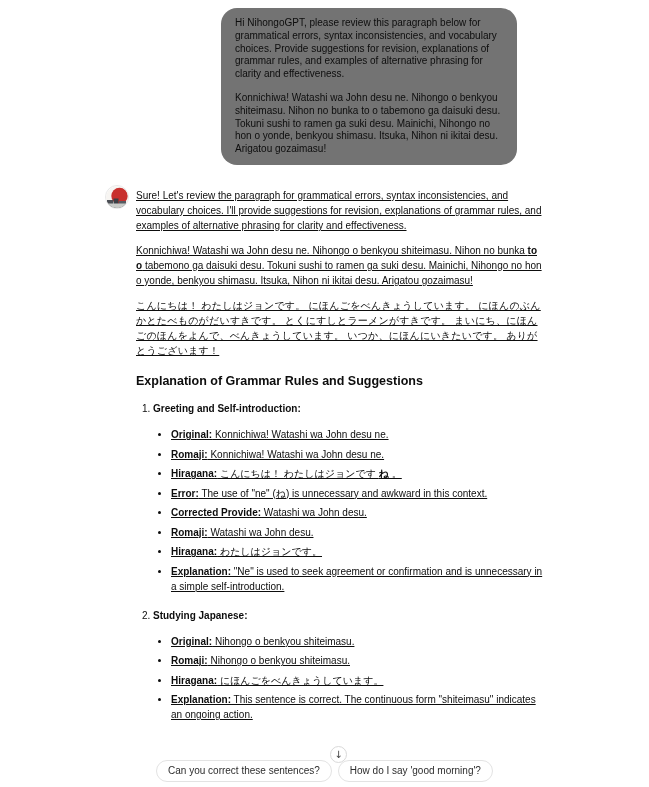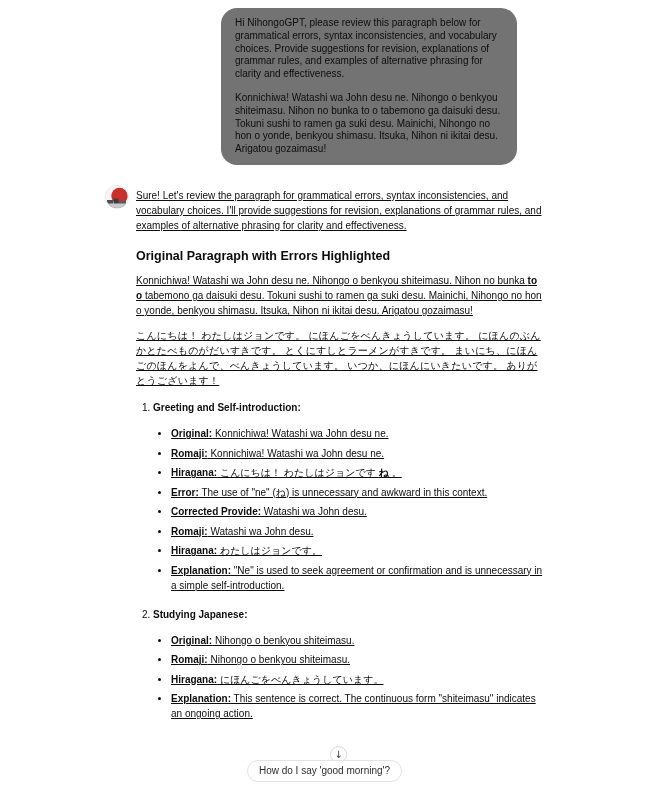--- a/index.html
+++ b/index.html
@@ -102,25 +102,25 @@
             <rect x="7.5" y="12.5" width="5" height="10" fill="#3c4046"></rect>
             <rect x="13" y="15" width="7" height="8" fill="#575b61"></rect>
             <rect x="2" y="17.5" width="20" height="6.5" fill="#caccc9"></rect>
           </g>
         </svg>
       </div>
 
       <div class="md">
         <p>Sure! Let's review the paragraph for grammatical errors, syntax inconsistencies, and vocabulary choices. I'll provide suggestions for revision, explanations of grammar rules, and examples of alternative phrasing for clarity and effectiveness.</p>
 
-        <h3>Original Paragraph with Errors Highlighted</h3>
         <p id="original-paragraph"><span>Konnichiwa! Watashi wa John desu ne. Nihongo o benkyou shiteimasu. Nihon no bunka </span><strong>to o</strong><span> tabemono ga daisuki desu. Tokuni sushi to ramen ga suki desu. Mainichi, Nihongo no hon o yonde, benkyou shimasu. Itsuka, Nihon ni ikitai desu. Arigatou gozaimasu!</span></p>
 
         <p class="jp">こんにちは！ わたしはジョンです。 にほんごをべんきょうしています。 にほんのぶんかとたべものがだいすきです。 とくにすしとラーメンがすきです。 まいにち、にほんごのほんをよんで、べんきょうしています。 いつか、にほんにいきたいです。 ありがとうございます！</p>
 
+        <h3>Explanation of Grammar Rules and Suggestions</h3>
         <ol id="explanation-list">
             <li><strong>Greeting and Self-introduction:</strong><ul>
                 <li><strong>Original:</strong><span> Konnichiwa! Watashi wa John desu ne.</span></li>
                 <li><strong>Romaji:</strong><span> Konnichiwa! Watashi wa John desu ne.</span></li>
                 <li><strong>Hiragana:</strong><span> こんにちは！ わたしはジョンです </span><strong>ね</strong><span> 。</span></li>
                 <li><strong>Error:</strong><span> The use of "ne" (ね) is unnecessary and awkward in this context.</span></li>
                 <li><strong>Corrected Provide:</strong><span> Watashi wa John desu.</span></li>
                 <li><strong>Romaji:</strong><span> Watashi wa John desu.</span></li>
                 <li><strong>Hiragana:</strong><span> わたしはジョンです。</span></li>
                 <li><strong>Explanation:</strong><span> "Ne" is used to seek agreement or confirmation and is unnecessary in a simple self-introduction.</span></li>
@@ -137,15 +137,16 @@
 
   </main>
 
   <div class="bottom-overlay"></div>
 
   <button class="scroll-btn">
     <span>↓</span>
   </button>
 
   <div class="chips">
+    <button class="chip">Can you correct these sentences?</button>
     <button class="chip">How do I say 'good morning'?</button>
   </div>
 </div>
 
 </body></html>

